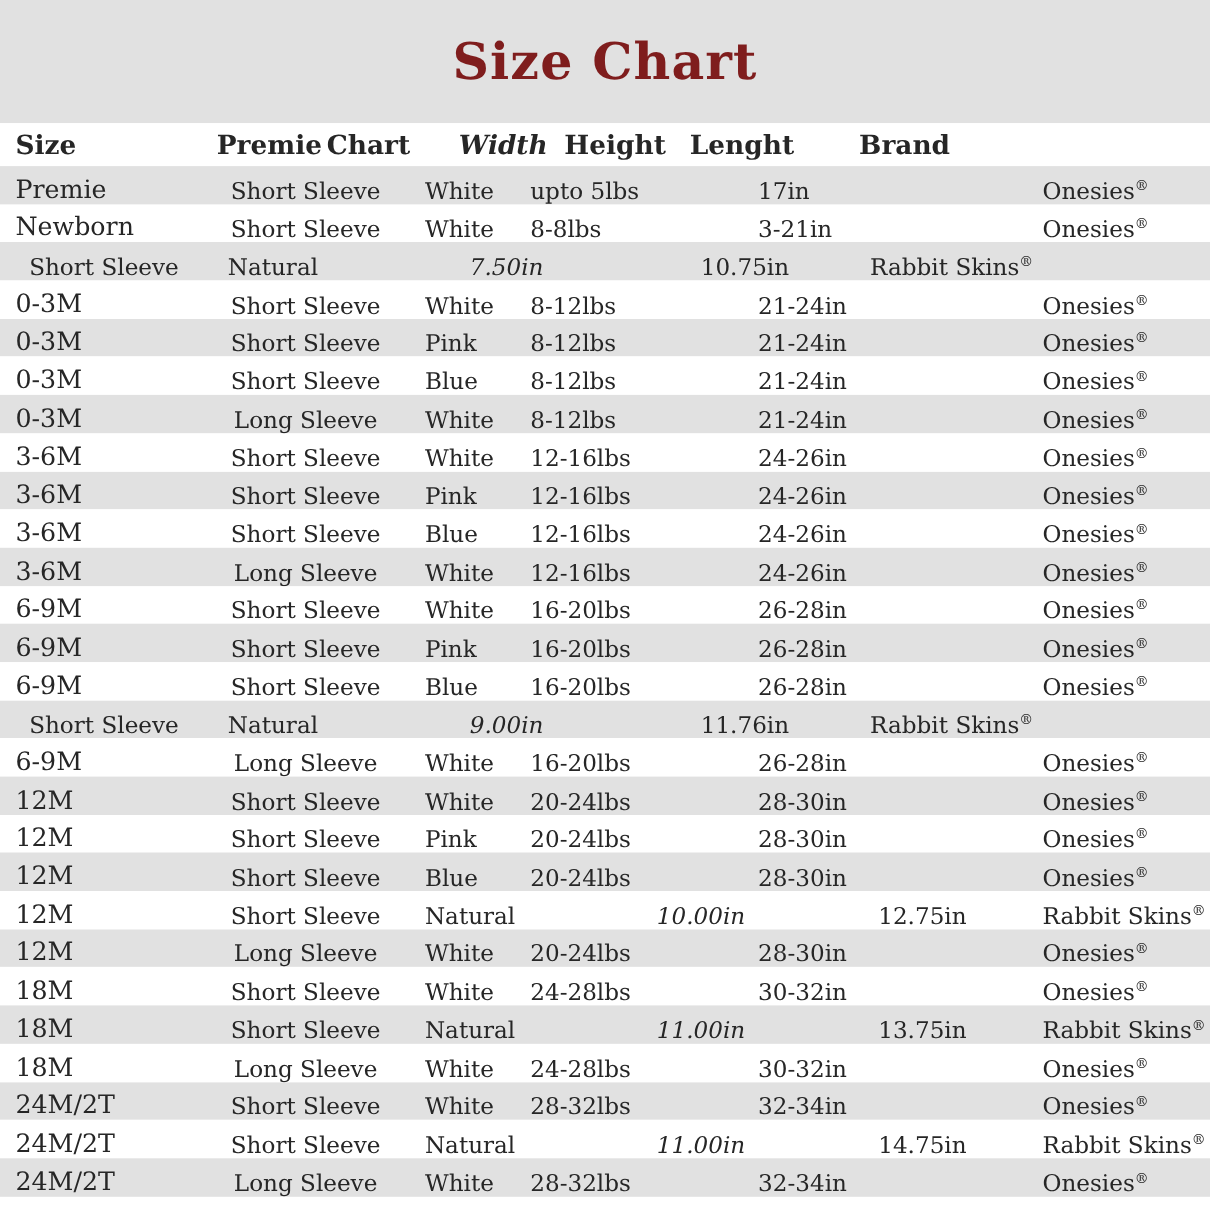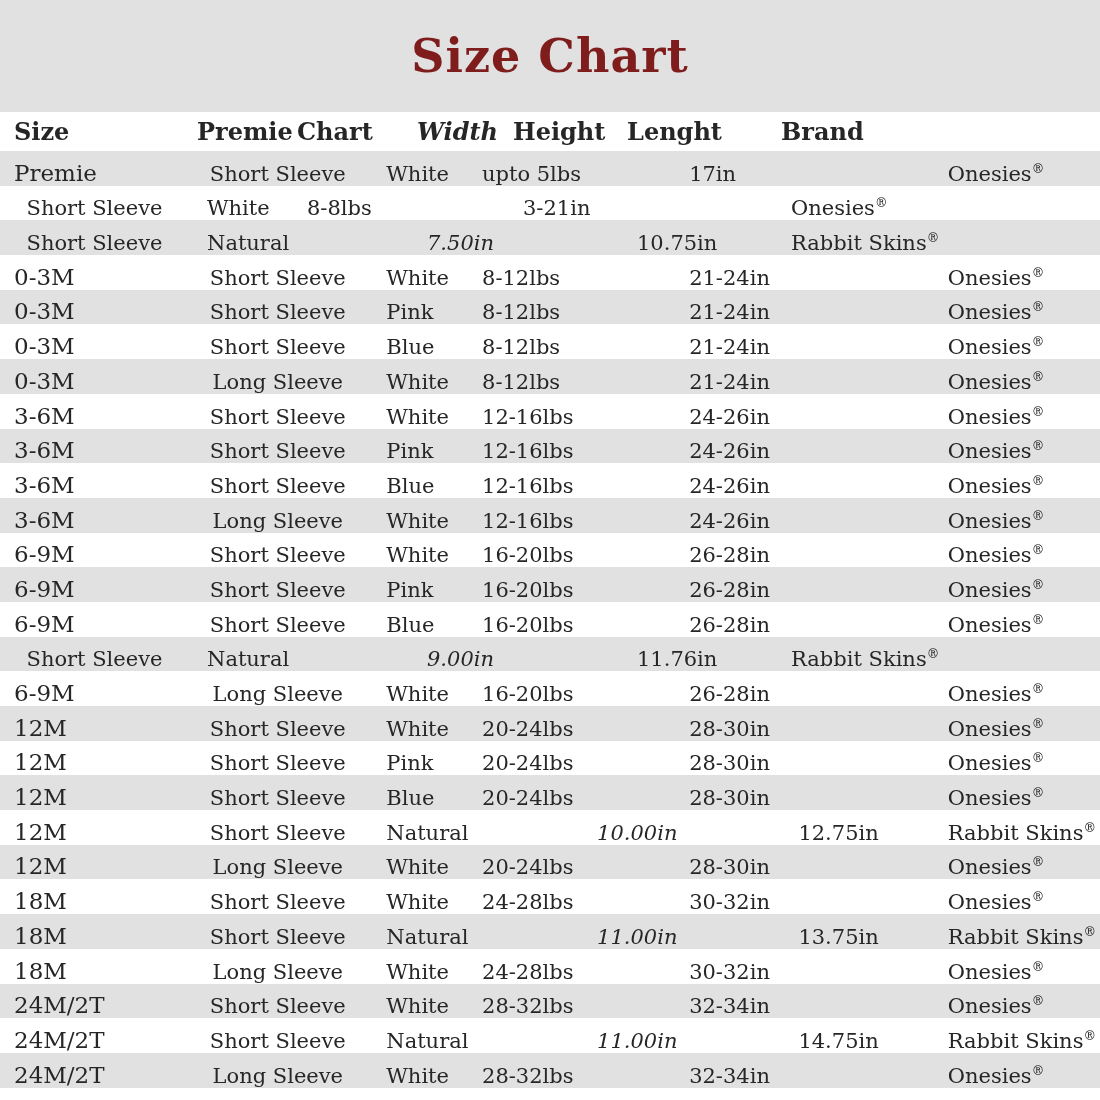--- a/index.html
+++ b/index.html
@@ -91,20 +91,21 @@
           <div class="cell c0">Premie</div>
           <div class="cell c1">Short Sleeve</div>
           <div class="cell c2">White</div>
           <div class="cell c3">upto 5lbs</div>
           <div class="cell c4"></div>
           <div class="cell c5">17in</div>
           <div class="cell c6"></div>
           <div class="cell c7">Onesies<sup class="reg">®</sup></div>
         </div>
         <div class="row">
+          <div class="cell c0">Newborn</div>
           <div class="cell c1">Short Sleeve</div>
           <div class="cell c2">White</div>
           <div class="cell c3">8-8lbs</div>
           <div class="cell c4"></div>
           <div class="cell c5">3-21in</div>
           <div class="cell c6"></div>
           <div class="cell c7">Onesies<sup class="reg">®</sup></div>
         </div>
         <div class="row stripe">
           <div class="cell c1">Short Sleeve</div>

